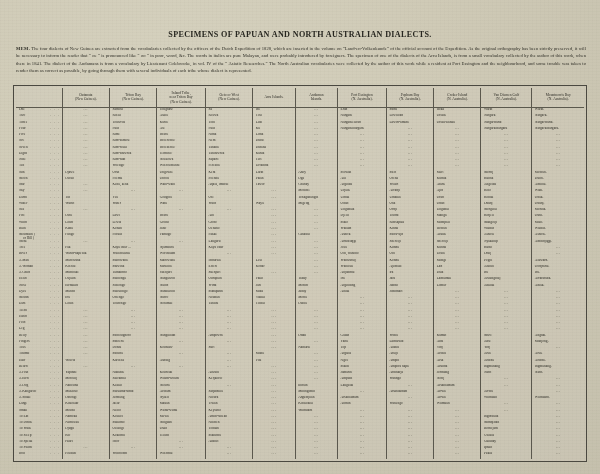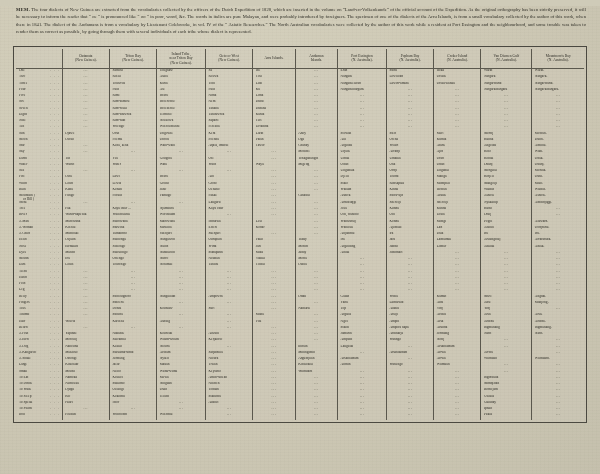--- a/index.html
+++ b/index.html
@@ -112,20 +112,21 @@
     font-size: 3.4px;
     padding-left: 4px;
   }
 </style>
 </head>
 <body>
 
 <div class="page">
   <div class="paper-grain"></div>
 
+  <div class="title">SPECIMENS OF PAPUAN AND NORTH AUSTRALIAN DIALECTS.</div>
 
   <div class="memo">
     <span class="lead">MEM.</span>
     <span>The four dialects of New Guinea are extracted from the vocabularies collected by the officers of the Dutch Expedition of 1828, which are inserted in the volume on “Land-en-Volkenkunde” of the official account of the Expedition. As the original orthography has been strictly preserved, it will be necessary to inform the reader that “ oe ” is pronounced like “ oo ” in poor, wood, &amp;c. The words in italics are pure Malayan, and were probably introduced by foreigners. The specimen of one of the dialects of the Arru Islands, is from a small vocabulary collected by the author of this work, when there in 1841. The dialect of the Andamans is from a vocabulary by Lieutenant Colebrooke, in vol. IV of the “ Asiatic Researches.” The North Australian vocabularies were collected by the author of this work while a resident at Port Essington and the neighbourhood, and some trouble was taken to render them as correct as possible, by going through them with several individuals of each tribe whose dialect is represented.</span>
   </div>
 
   <div class="table-wrap">
     <table class="dialects">
       <thead>
         <tr id="hdr-row">

